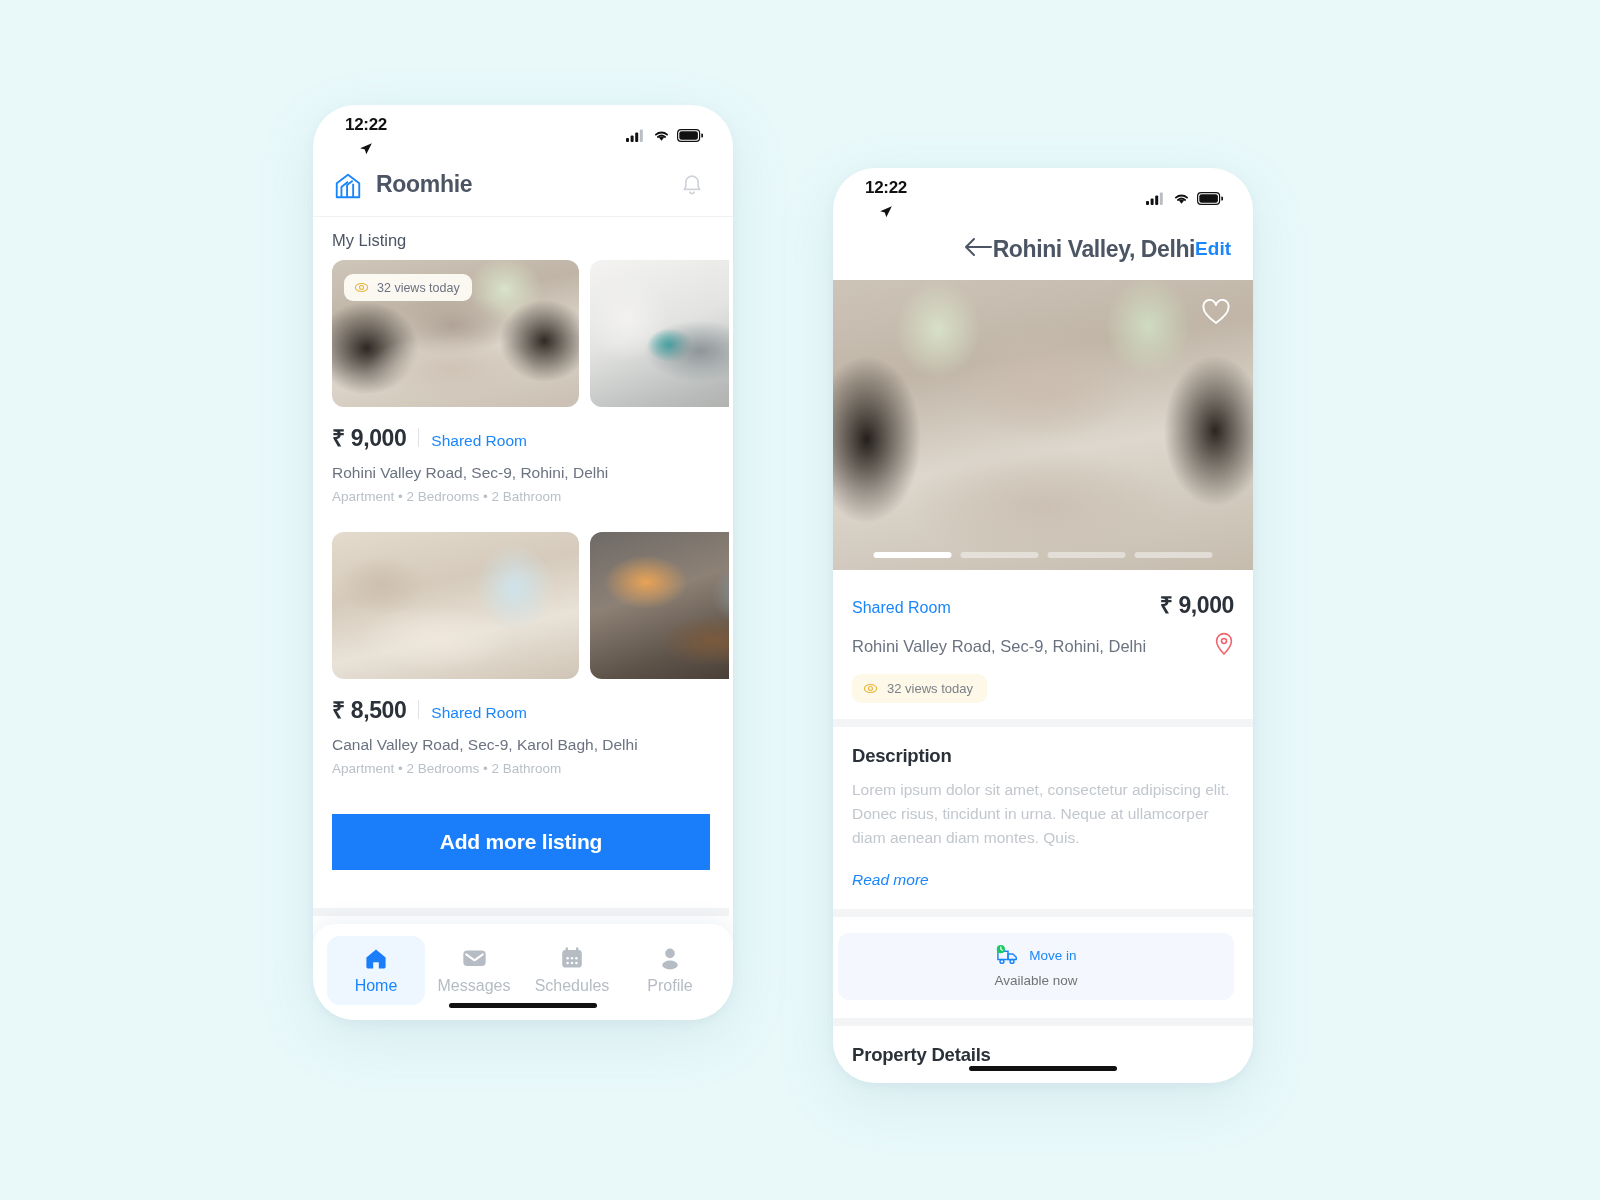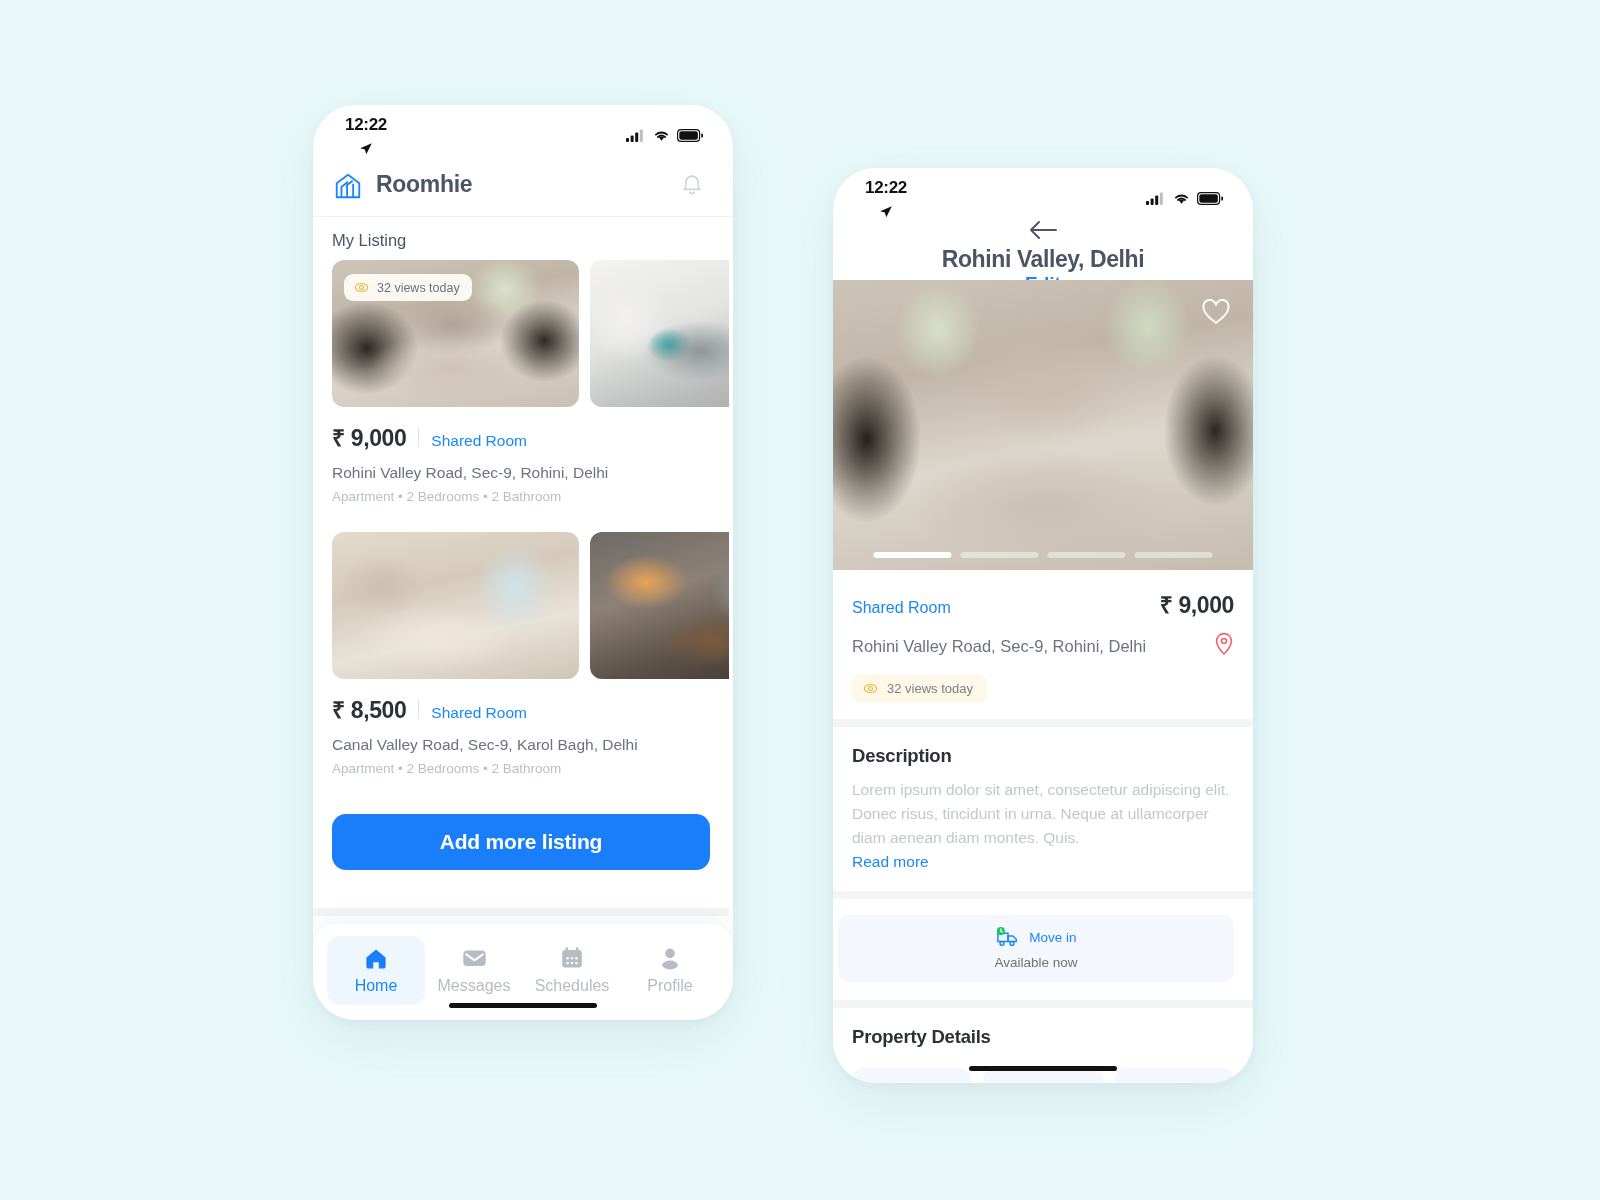--- a/index.html
+++ b/index.html
@@ -121,21 +121,21 @@
   .listing-meta { padding: 14px 19px 0 19px; }
   .price-row { display: flex; align-items: baseline; gap: 12px; }
   .price { font-size: 23px; font-weight: bold; color: #2b3139; letter-spacing: -.4px; }
   .divider-v { width: 1px; height: 19px; background: #dfe3e8; align-self: center; }
   .room-type { font-size: 15.5px; color: #1a86fb; font-weight: 500; }
   .addr { font-size: 15.5px; color: #6b7280; margin-top: 11px; }
   .specs { font-size: 13.5px; color: #b9bfc7; margin-top: 7px; }
 
   .add-btn {
     display: block; margin: 38px 19px 0 19px; height: 56px; width: calc(100% - 38px);
-    background: #1a7efb; color: #fff; border: none; border-radius: 14px;
+    background: #1a7efb; color: #fff; border: none; border-radius: 0;
     font-size: 21px; font-weight: bold; font-family: "Liberation Sans", sans-serif;
     letter-spacing: -.2px; cursor: pointer;
   }
 
   .grey-sep { height: 8px; background: #f3f4f6; margin-top: 38px; }
 
   .peek-card {
     position: relative; height: 60px; margin: 22px 0 0 0; padding-left: 50px;
   }
   .peek-avatar {
@@ -165,22 +165,21 @@
   .tab-label { font-size: 16px; color: #b6bcc4; }
   .tab.active .tab-label { color: #1a86fb; }
   .home-indicator {
     position: absolute; left: 50%; transform: translateX(-50%);
     bottom: 12px; width: 148px; height: 5px; border-radius: 3px; background: #111;
   }
 
   
   .detail-header {
     height: 62px; display: flex; align-items: center; padding: 0 22px;
-    justify-content: space-between;
-    flex-direction: column;
+    justify-content: flex-end;
   }
   .detail-title { font-size: 23px; font-weight: 600; color: #4b5563; letter-spacing: -.4px; }
   .edit-link { font-size: 19px; color: #1a86fb; font-weight: 700; cursor: pointer; }
 
   .hero-wrap { position: relative; margin: 0 0 0 0; height: 290px; }
   .heart-btn { position: absolute; right: 22px; top: 18px; width: 30px; height: 30px; cursor: pointer; }
   .carousel-dots {
     position: absolute; left: 50%; transform: translateX(-50%); bottom: 12px;
     display: flex; gap: 9px;
   }
@@ -195,21 +194,21 @@
   .di-addr { font-size: 16.5px; color: #6b7280; }
   .di-badge {
     margin-top: 14px; display: inline-flex; align-items: center; gap: 9px;
     background: #fdf8e8; border-radius: 9px; padding: 7px 14px 7px 11px;
     font-size: 13px; color: #7b8189;
   }
 
   .panel { background: #fff; padding: 18px 19px 20px 19px; }
   .panel-title { font-size: 18.5px; font-weight: bold; color: #2b3139; letter-spacing: -.2px; }
   .desc-text { font-size: 15.5px; line-height: 1.55; color: #c2c7cd; margin-top: 11px; }
-  .read-more { font-size: 15.5px; color: #1a86fb; font-weight: 500; margin-top: 3px; cursor: pointer; }
+  .read-more { font-size: 15.5px; color: #1a86fb; font-weight: 500; margin-top: 21px; cursor: pointer; font-style: italic; }
 
   .chip-row { display: flex; gap: 12px; padding: 16px 19px 18px 5px; }
   .chip {
     flex: 1; background: #f4f8fe; border-radius: 11px; padding: 11px 8px 12px 8px;
     display: flex; flex-direction: column; align-items: center; gap: 7px; cursor: pointer;
   }
   .chip-top { display: flex; align-items: center; gap: 8px; }
   .chip-label { font-size: 13.5px; color: #1a86fb; font-weight: 500; }
   .chip-value { font-size: 13.5px; color: #737373; }
 

